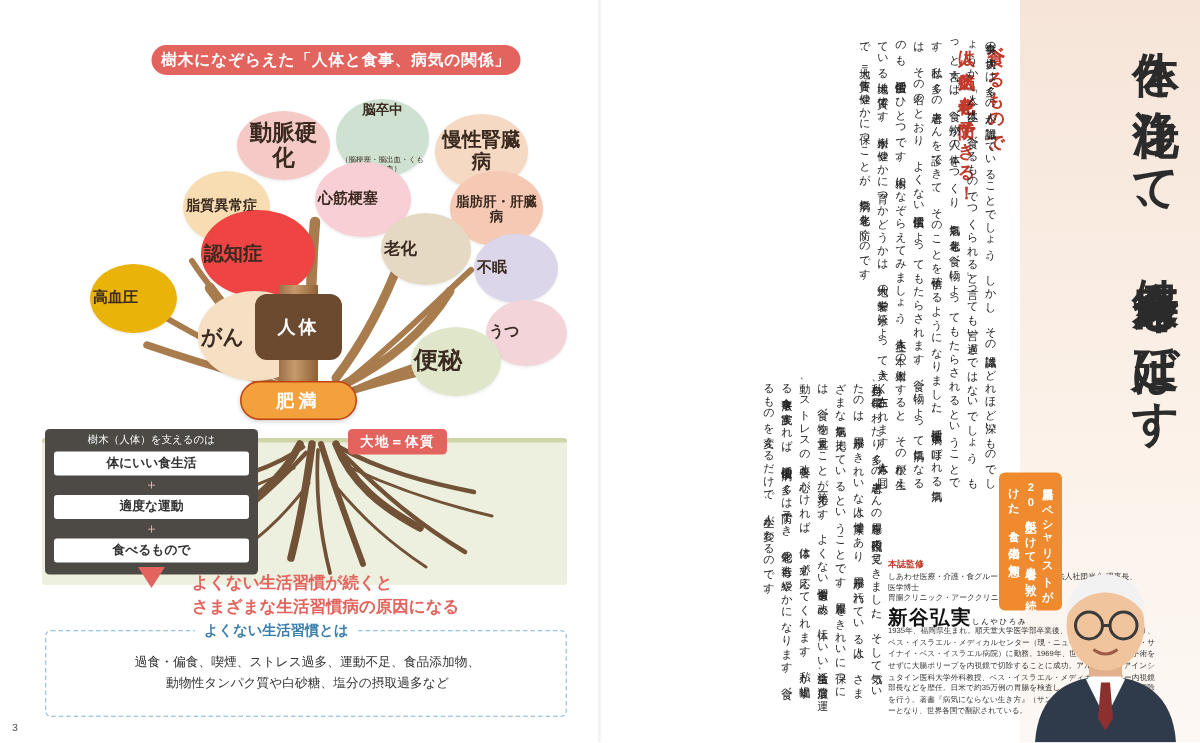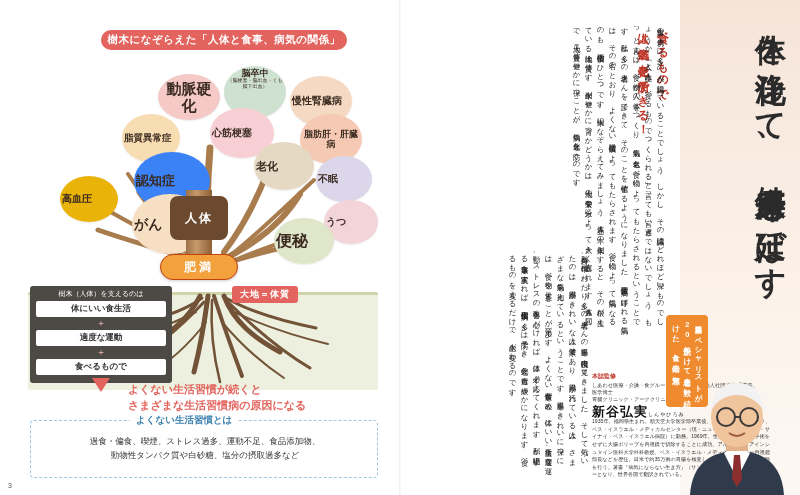--- a/index.html
+++ b/index.html
@@ -33,21 +33,21 @@
     margin-left: 23px;
   }
 
   
   .tree-area {
     position: absolute; left: 28px; top: 52px; width: 350px; height: 250px;
   }
   .bubble {
     position: absolute;
     border-radius: 50%;
-    display: flex; align-items: center; justify-content: flex-start;
+    display: flex; align-items: center; justify-content: space-between;
     text-align: center;
     color: #3a2a20;
     font-weight: bold;
     line-height: 1.15;
     box-shadow: 0 1px 2px rgba(0,0,0,0.08);
     padding: 2px;
   }
   .bubble .sub { font-size: 5px; font-weight: normal; display:block; line-height:1.1; }
 
   
@@ -273,33 +273,33 @@
         </g>
       </svg>
 
       <div class="bubble" style="left:130px;top:22px;width:62px;height:46px;background:#f4c9c6;font-size:15px;">
         <span>動脈硬化</span>
       </div>
       <div class="bubble" style="left:196px;top:14px;width:62px;height:52px;background:#cfe2d2;font-size:9px;flex-direction:column;">
         <span>脳卒中</span>
         <span class="sub">（脳梗塞・脳出血・くも膜下出血）</span>
       </div>
-      <div class="bubble" style="left:262px;top:24px;width:62px;height:50px;background:#f6d9c2;font-size:10px;">
+      <div class="bubble" style="left:262px;top:24px;width:62px;height:50px;background:#f6d9c2;font-size:13px;">
         <span>慢性腎臓病</span>
       </div>
       <div class="bubble" style="left:94px;top:62px;width:58px;height:48px;background:#f9ddb2;font-size:9.5px;">
         <span>脂質異常症</span>
       </div>
       <div class="bubble" style="left:182px;top:56px;width:64px;height:50px;background:#f7cfd4;font-size:10px;">
         <span>心筋梗塞</span>
       </div>
       <div class="bubble" style="left:272px;top:62px;width:62px;height:50px;background:#f6c9b4;font-size:9px;">
         <span>脂肪肝・肝臓病</span>
       </div>
-      <div class="bubble" style="left:106px;top:100px;width:76px;height:58px;background:#3b82f6;font-size:13px;">
+      <div class="bubble" style="left:106px;top:88px;width:76px;height:58px;background:#ef4444;font-size:13px;">
         <span>認知症</span>
       </div>
       <div class="bubble" style="left:226px;top:90px;width:60px;height:48px;background:#e6d9c4;font-size:11px;">
         <span>老化</span>
       </div>
       <div class="bubble" style="left:32px;top:124px;width:58px;height:46px;background:#eab308;font-size:10px;">
         <span>高血圧</span>
       </div>
       <div class="bubble" style="left:288px;top:104px;width:56px;height:46px;background:#dcd6ea;font-size:10px;">
         <span>不眠</span>

